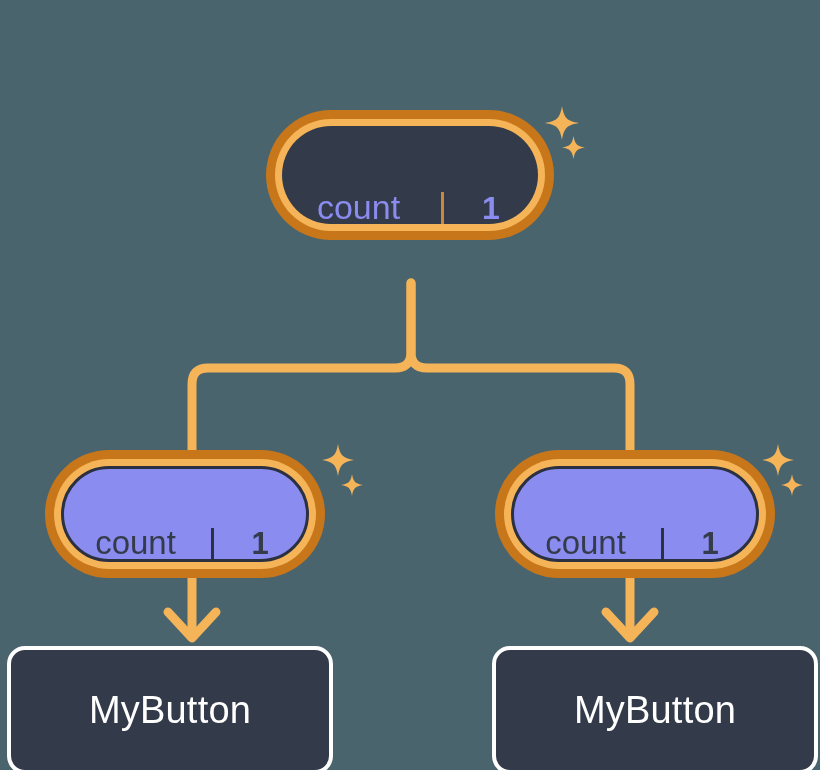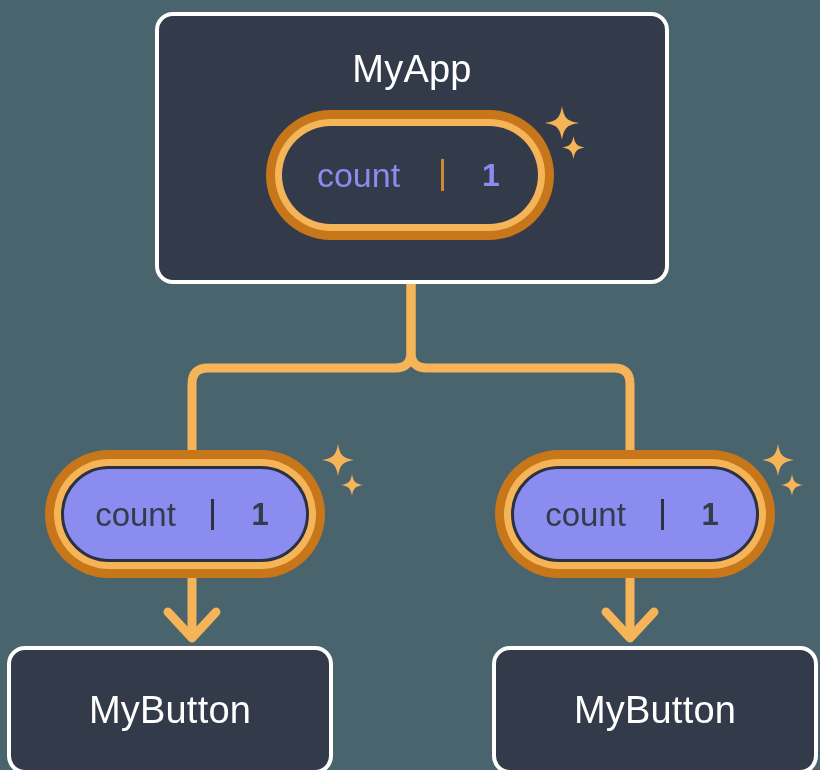--- a/index.html
+++ b/index.html
@@ -80,21 +80,21 @@
     border-radius: 999px;
     background: #f5b458;            
     padding: 7px;
     display: flex;
   }
   .pill-inner {
     flex: 1;
     box-sizing: border-box;
     border-radius: 999px;
     display: flex;
-    align-items: center;
+    align-items: flex-end;
     overflow: hidden;
   }
   .pill-key, .pill-val {
     display: flex;
     align-items: center;
     justify-content: center;
     line-height: 1;
     white-space: nowrap;
   }
   .pill-key { flex: 1 1 auto; }
@@ -147,23 +147,20 @@
       <path d="M 192 576 L 192 636" fill="none" stroke="#f5b458" stroke-width="9" stroke-linecap="round"></path>
       <path d="M 168 612 L 192 638 L 216 612" fill="none" stroke="#f5b458" stroke-width="9" stroke-linecap="round" stroke-linejoin="round"></path>
     </g>
 
     <g>
       <path d="M 630 576 L 630 636" fill="none" stroke="#f5b458" stroke-width="9" stroke-linecap="round"></path>
       <path d="M 606 612 L 630 638 L 654 612" fill="none" stroke="#f5b458" stroke-width="9" stroke-linecap="round" stroke-linejoin="round"></path>
     </g>
   </svg>
 
-  <div class="node-box" id="box-myapp">
-    <span class="node-title">MyApp</span>
-  </div>
 
   <div class="pill pill-dark" id="pill-myapp">
     <div class="pill-mid">
       <div class="pill-inner">
         <span class="pill-key">count</span>
         <span class="pill-val">1</span>
       </div>
     </div>
   </div>
 

